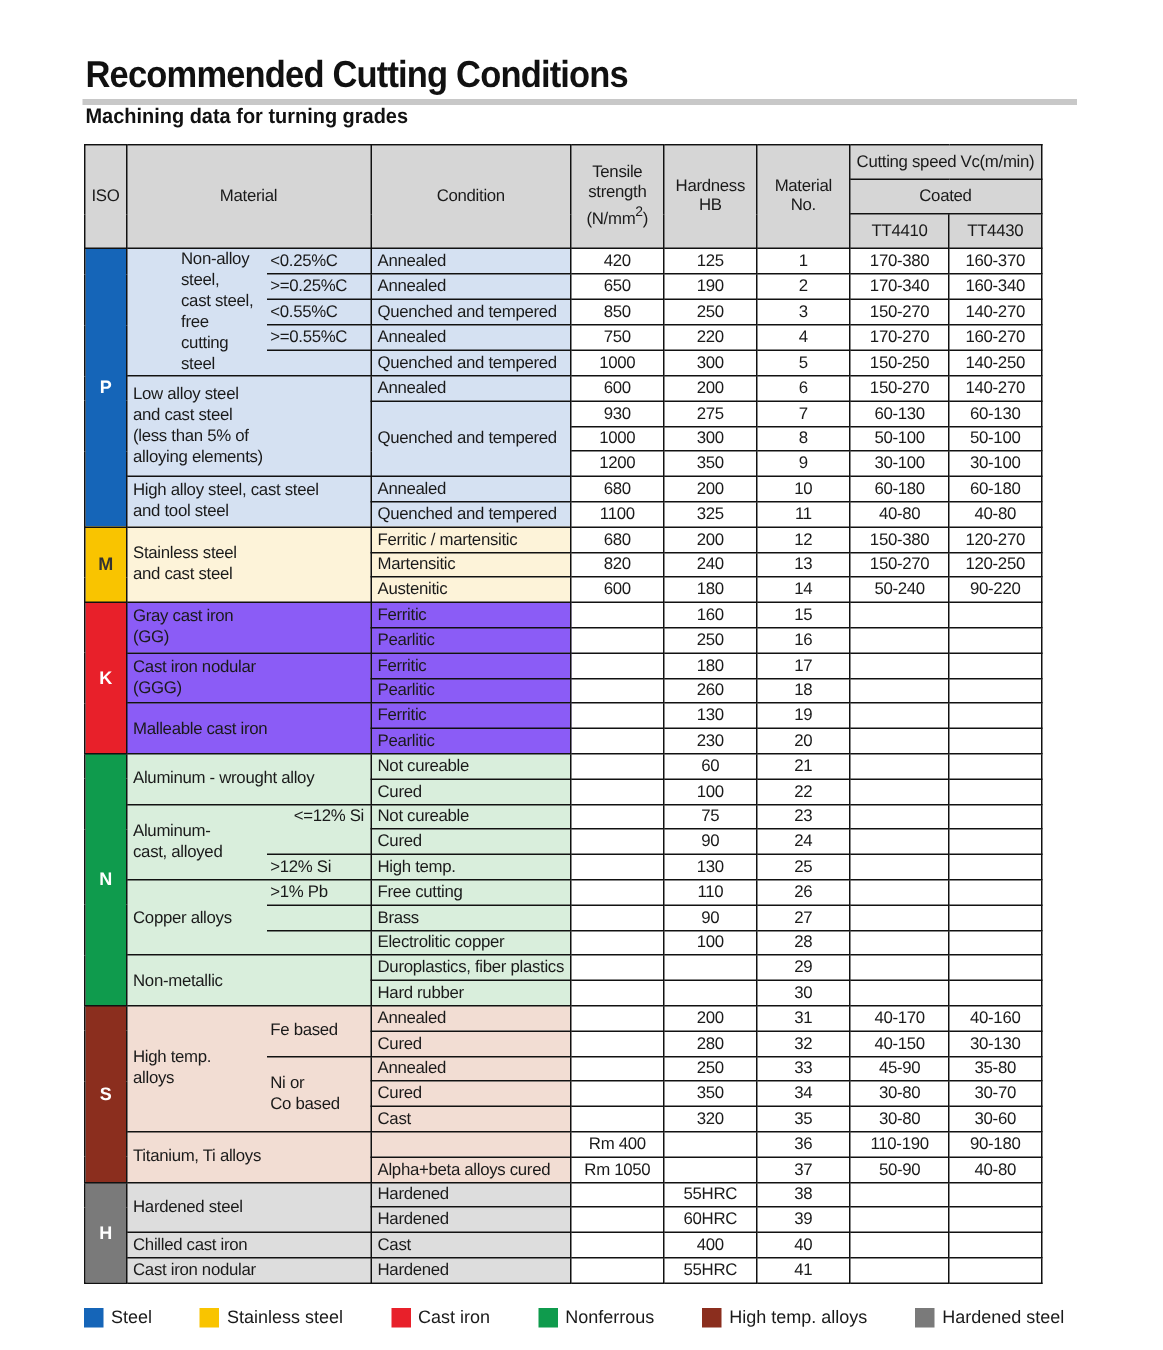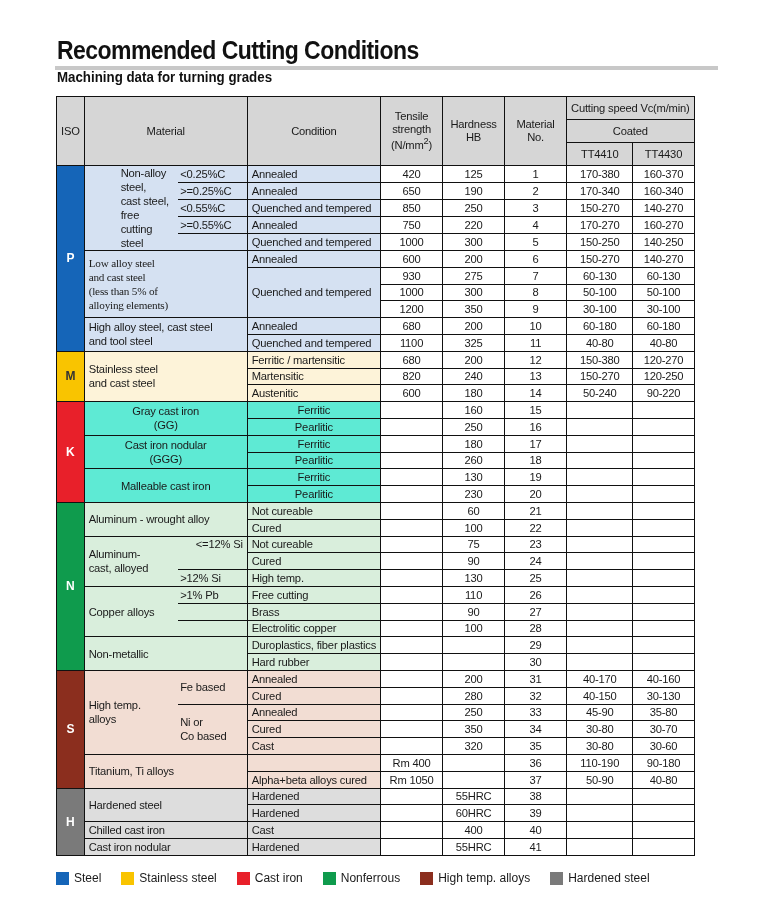--- a/index.html
+++ b/index.html
@@ -14,32 +14,32 @@
   table.cc thead th.h3 { height: 22px; }
   .iso { color: #fff; font-weight: bold; text-align: center; font-size: 12px; border-right: 1.5px solid #111 !important; }
   .num { text-align: center; background: #fff; }
   .mat { border-right: none !important; vertical-align: middle; line-height: 14px; }
   .sub { border-left: none !important; padding-left: 2px !important; }
   .cond { border-left: 1.5px solid #111 !important; border-right: 1.5px solid #111 !important; }
   .group-end td { border-bottom: 1.5px solid #111; }
 
   .bg-P { background: #d5e1f2; }
   .bg-M { background: #fdf3d9; }
-  .bg-K { background: #5eead4; text-align: center; }
+  .bg-K { background: #8b5cf6; }
   .bg-N { background: #d9eedc; }
   .bg-S { background: #f2ddd3; }
   .bg-H { background: #dddddd; }
   .iso-P { background: #1565b8; }
   .iso-M { background: #f9c400; }
   .iso-K { background: #e8202a; }
   .iso-N { background: #0f9b4d; }
   .iso-S { background: #8b2e1e; }
   .iso-H { background: #7a7a7a; }
 
-  .legend { position: absolute; left: 56px; top: 871px; display: flex; align-items: center; font-size: 12px; white-space: nowrap; }
+  .legend { position: absolute; left: 56px; top: 871px; display: flex; align-items: center; font-size: 12px; white-space: nowrap; gap: 12px; }
   .legend-item { display: flex; align-items: center; margin-right: 20px; }
   .swatch { width: 13px; height: 13px; margin-right: 5px; display: inline-block; }
 </style>
 </head>
 <body>
 
 <div class="title">Recommended Cutting Conditions</div>
 <div class="title-rule"></div>
 <div class="subtitle">Machining data for turning grades</div>
 
@@ -118,21 +118,21 @@
     <tr>
       <td class="sub bg-P" style="border-top:none;"></td>
       <td class="cond bg-P">Quenched and tempered</td>
       <td class="num">1000</td>
       <td class="num">300</td>
       <td class="num">5</td>
       <td class="num">150-250</td>
       <td class="num">140-250</td>
     </tr>
     <tr>
-      <td rowspan="4" colspan="2" class="mat bg-P" style="white-space:normal;border-right:1px solid #111 !important;font-family:Liberation Serif, serif;">Low alloy steel<br>and cast steel<br>(less than 5% of<br>alloying elements)</td>
+      <td rowspan="4" colspan="2" class="mat bg-P" style="white-space:normal;border-right:1px solid #111 !important;">Low alloy steel<br>and cast steel<br>(less than 5% of<br>alloying elements)</td>
       <td class="cond bg-P">Annealed</td>
       <td class="num">600</td>
       <td class="num">200</td>
       <td class="num">6</td>
       <td class="num">150-270</td>
       <td class="num">140-270</td>
     </tr>
     <tr>
       <td rowspan="3" class="cond bg-P">Quenched and tempered</td>
       <td class="num">930</td>

